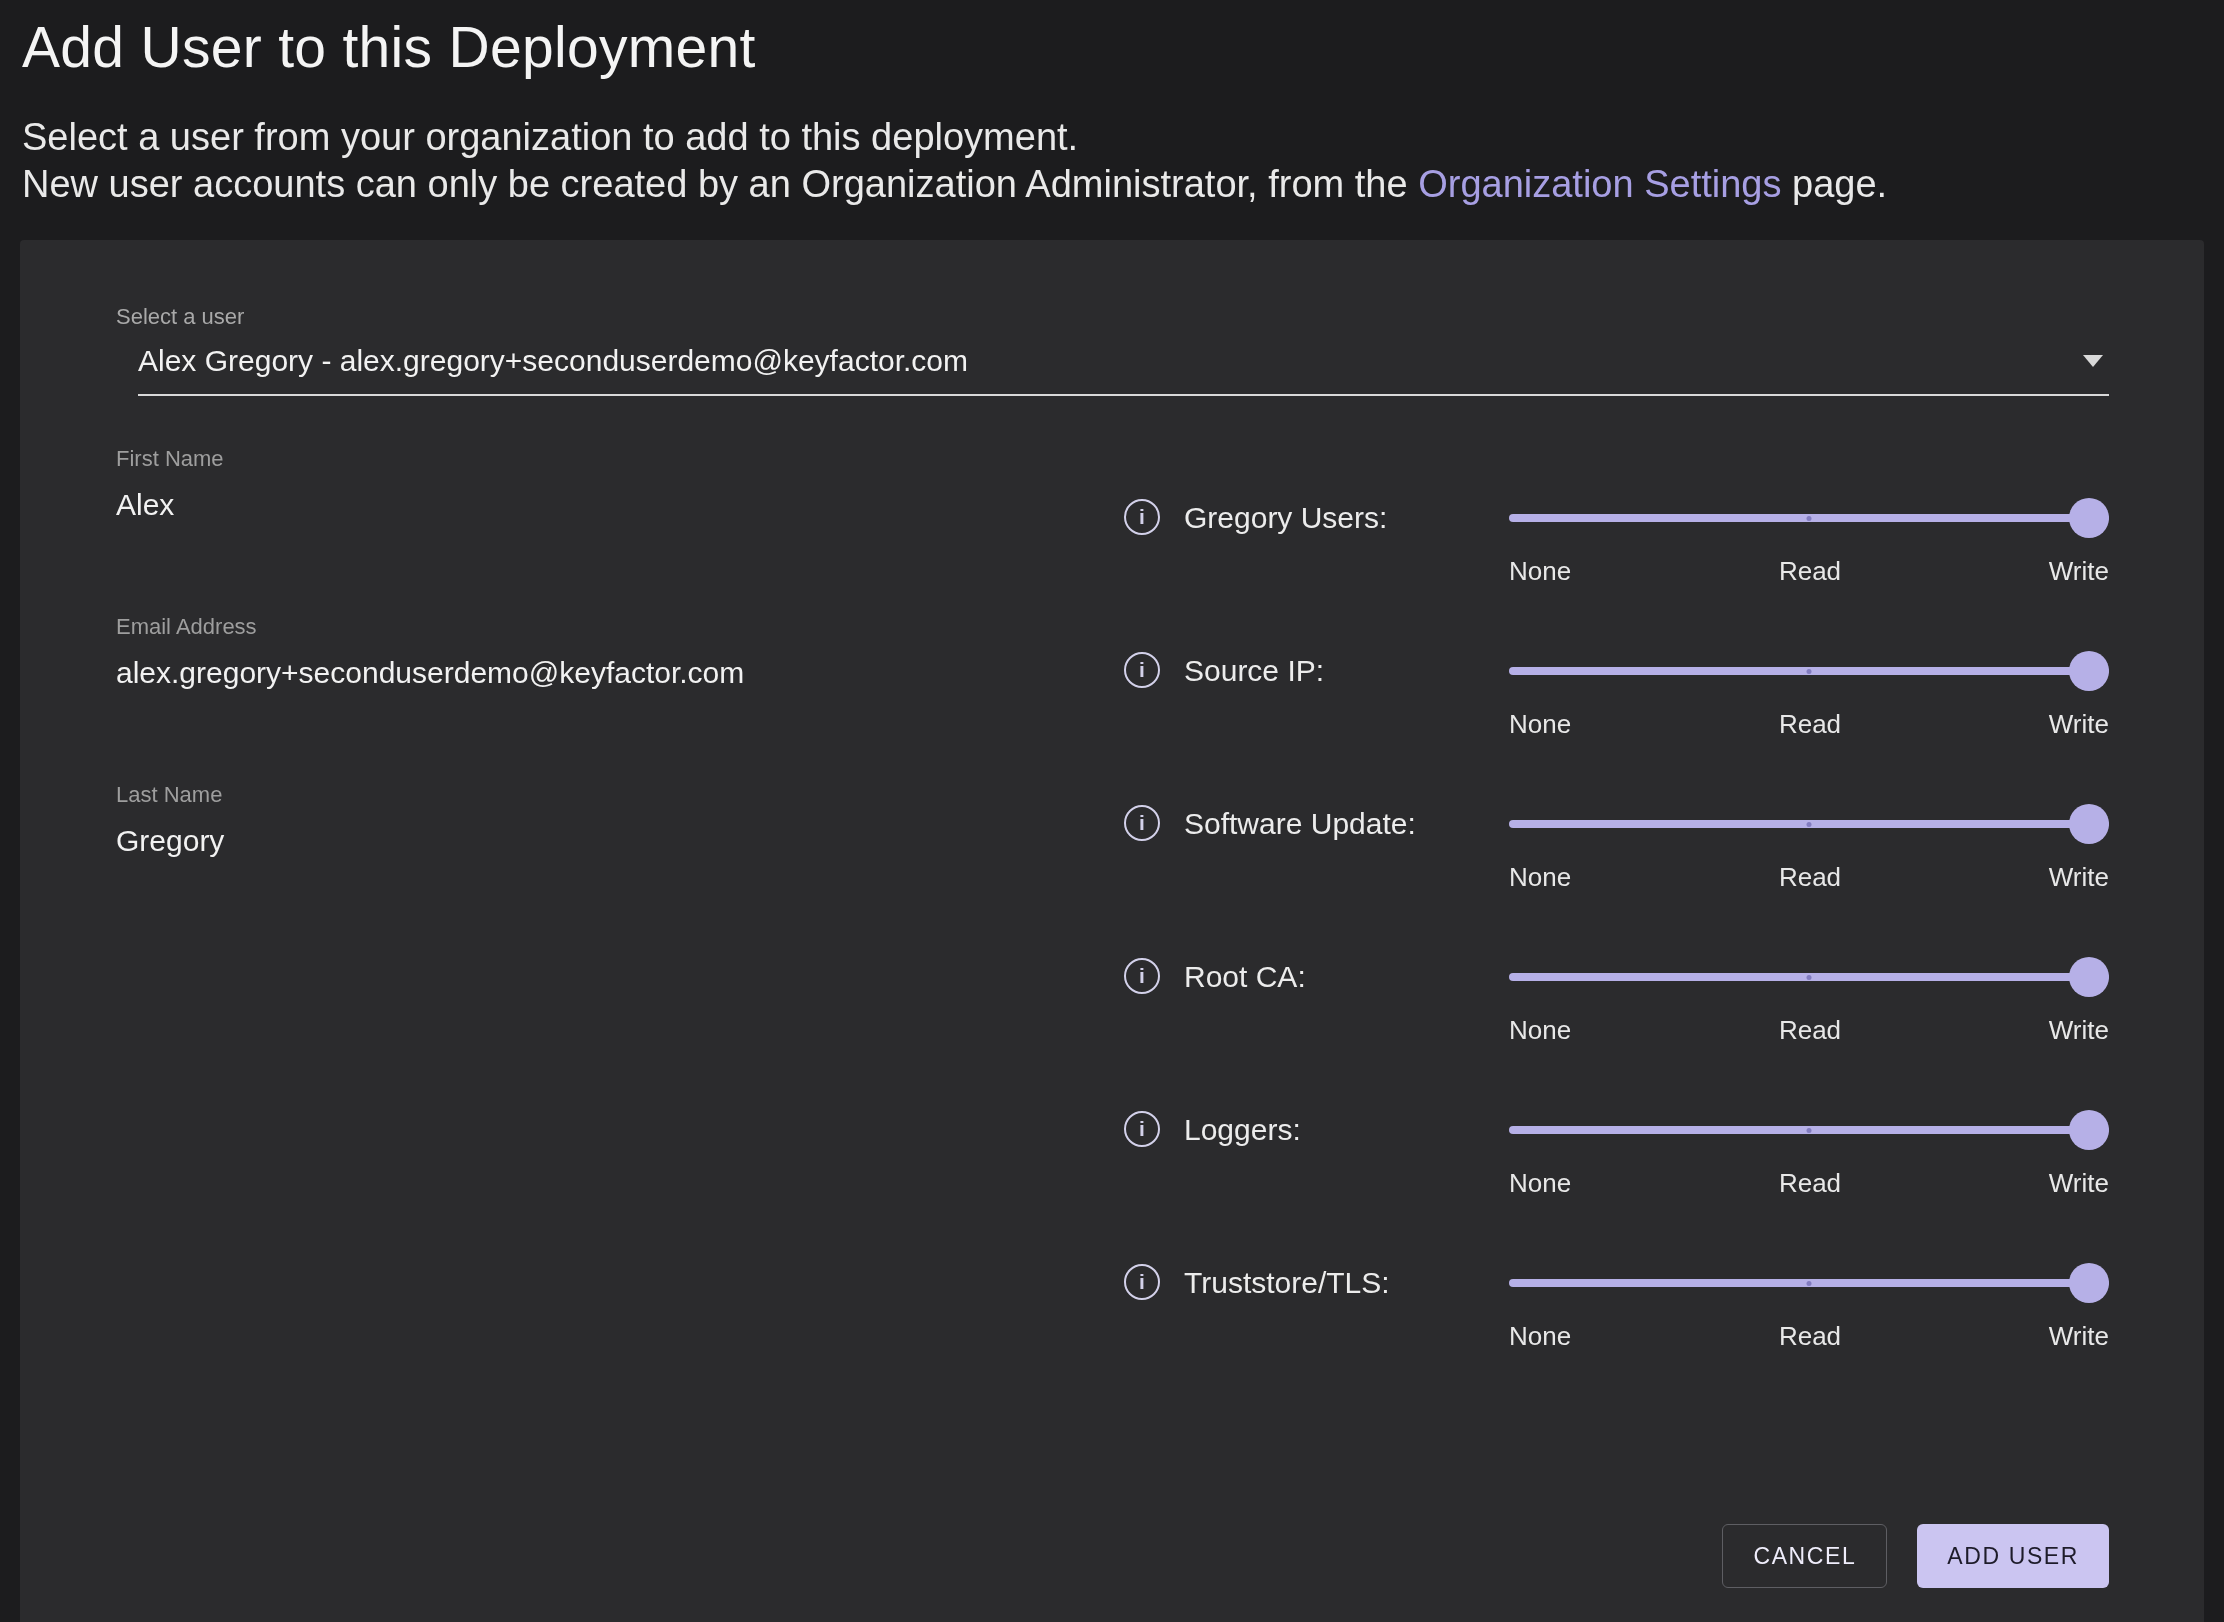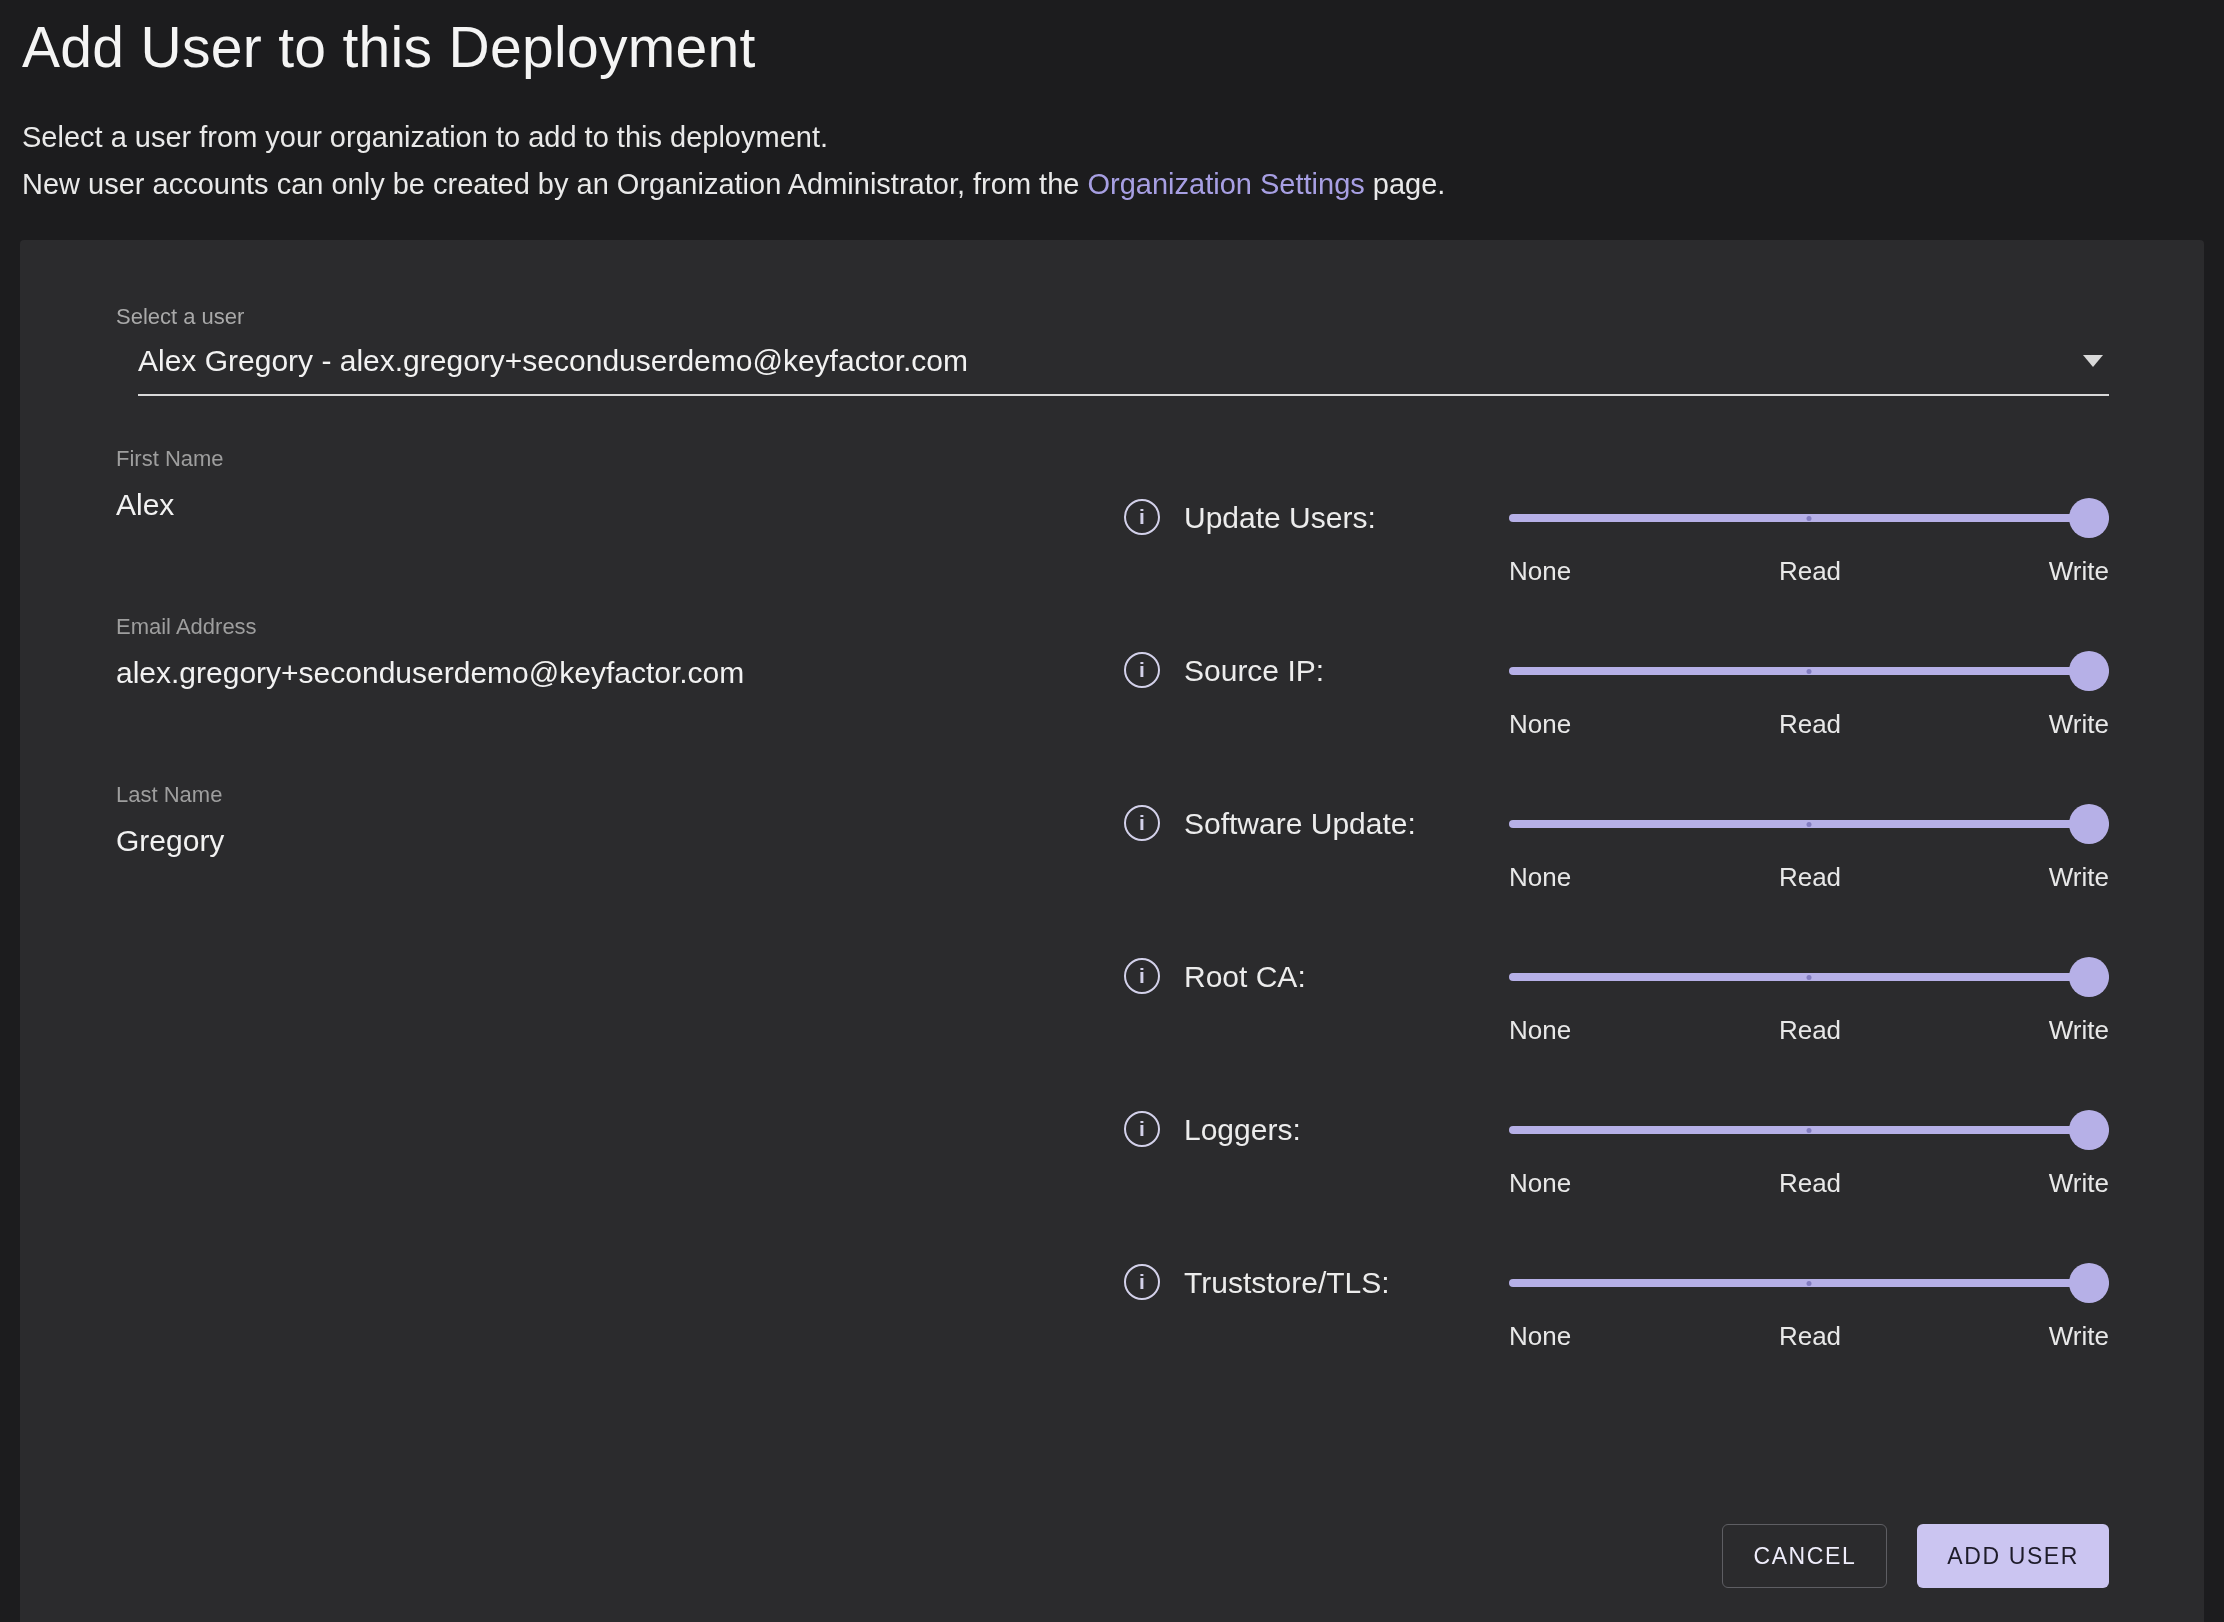--- a/index.html
+++ b/index.html
@@ -17,21 +17,21 @@
   .header { padding: 14px 22px 0 22px; flex: 0 0 auto; }
   .page-title {
     margin: 0;
     font-size: 57px;
     font-weight: 400;
     color: #f4f4f4;
     letter-spacing: .3px;
   }
   .subtitle {
     margin-top: 34px;
-    font-size: 29px;
+    font-size: 38px;
     line-height: 47px;
     color: #e9e9e9;
   }
   .link { color: #a79fe3; cursor: pointer; }
 
   
   .card {
     flex: 1;
     margin: 32px 20px 0 20px;
     background: #2b2b2d;
@@ -180,21 +180,21 @@
       <div class="field">
         <div class="field-label">Last Name</div>
         <div class="field-value">Gregory</div>
       </div>
     </div>
 
     <div class="perms-col">
 
       <div class="perm-row">
         <span class="info-icon"></span>
-        <span class="perm-label">Update Users:</span>
+        <span class="perm-label">Gregory Users:</span>
         <div class="slider-block">
           <div class="slider">
             <div class="slider-track"></div>
             <div class="slider-tick"></div>
             <div class="slider-thumb"></div>
           </div>
           <div class="scale-row">
             <span>None</span>
             <span>Read</span>
             <span>Write</span>

